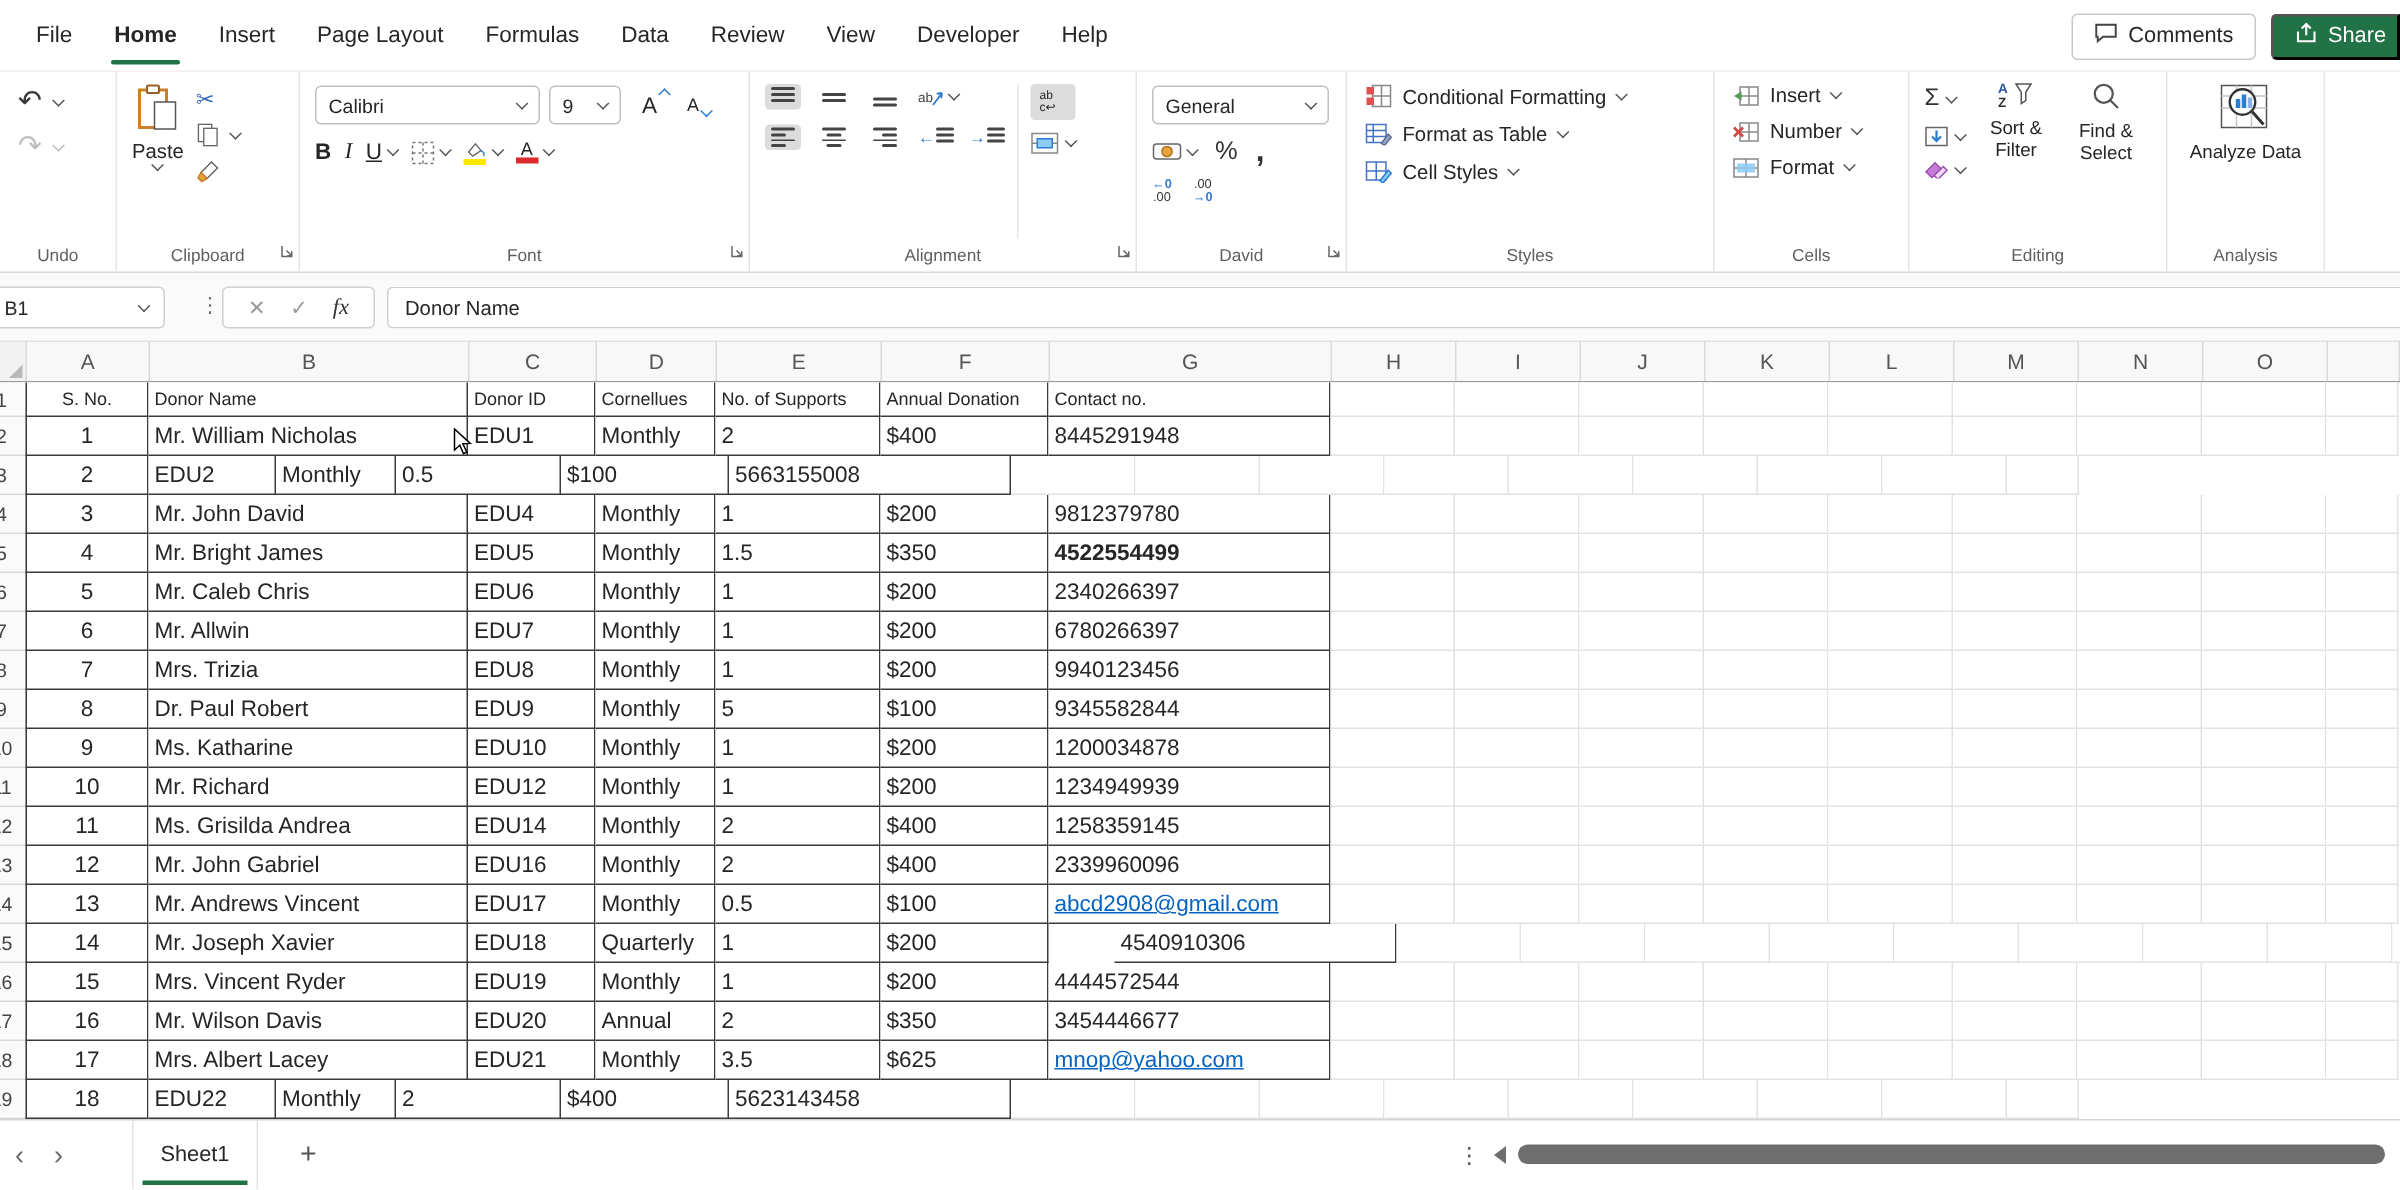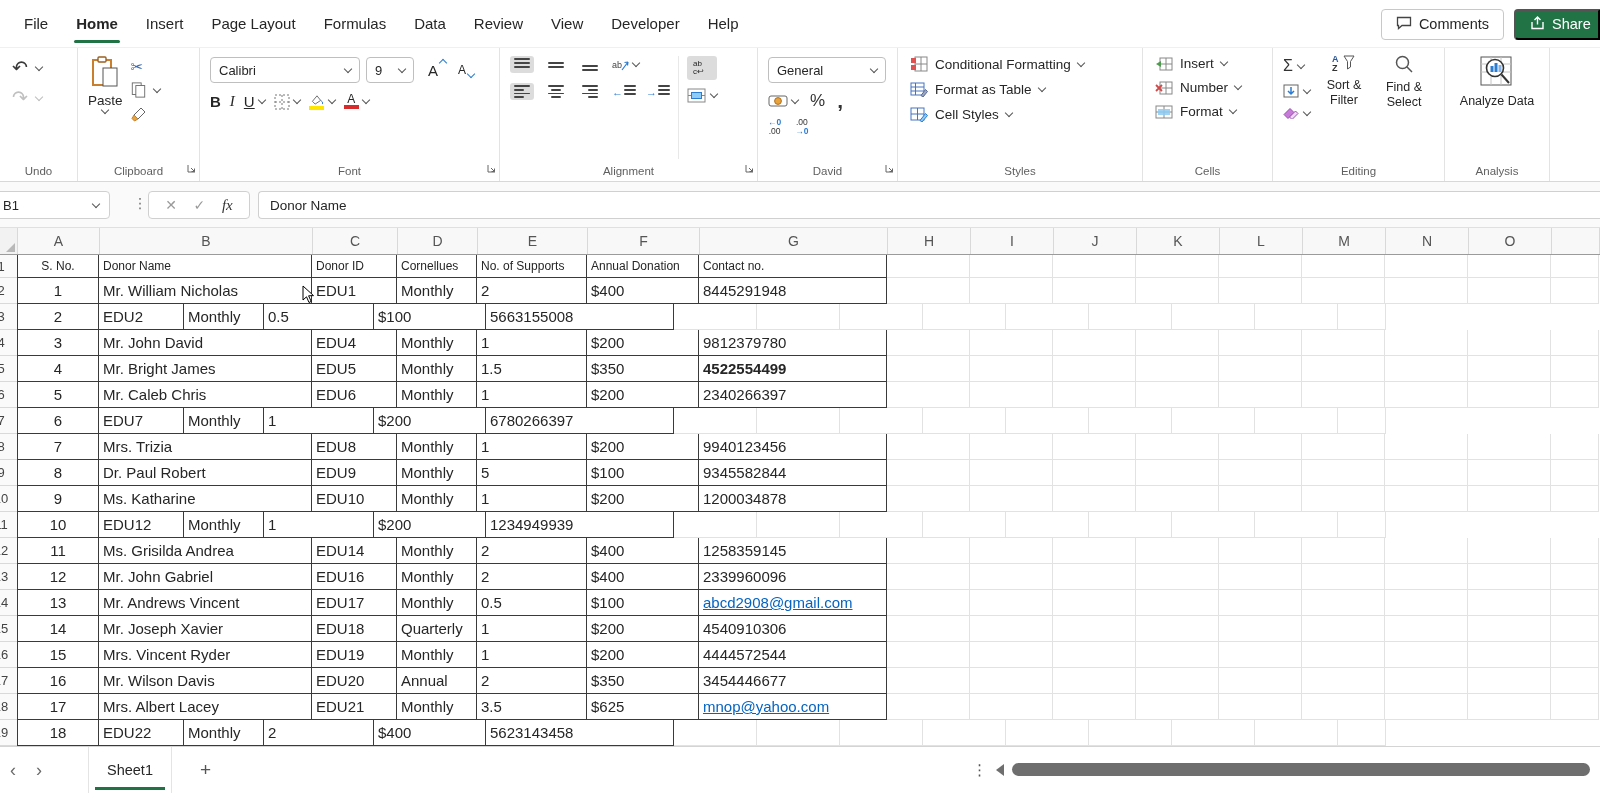--- a/index.html
+++ b/index.html
@@ -684,20 +684,21 @@
       <div class="ecell" style="width: 83px;"></div>
       <div class="ecell" style="width: 83px;"></div>
       <div class="ecell" style="width: 83px;"></div>
       <div class="ecell" style="width: 48px;"></div>
     </div>
     <div class="grow-r" style="height: 26px;">
       <div class="rownum">
         <span>7</span>
       </div>
       <div class="tcell c-center first" style="width: 82px;">6</div>
+      <div class="tcell" style="width: 213px;">Mr. Allwin</div>
       <div class="tcell" style="width: 85px;">EDU7</div>
       <div class="tcell" style="width: 80px;">Monthly</div>
       <div class="tcell" style="width: 110px;">1</div>
       <div class="tcell" style="width: 112px;">$200</div>
       <div class="tcell" style="width: 188px;">6780266397</div>
       <div class="ecell" style="width: 83px;"></div>
       <div class="ecell" style="width: 83px;"></div>
       <div class="ecell" style="width: 83px;"></div>
       <div class="ecell" style="width: 83px;"></div>
       <div class="ecell" style="width: 83px;"></div>
@@ -767,20 +768,21 @@
       <div class="ecell" style="width: 83px;"></div>
       <div class="ecell" style="width: 83px;"></div>
       <div class="ecell" style="width: 83px;"></div>
       <div class="ecell" style="width: 48px;"></div>
     </div>
     <div class="grow-r" style="height: 26px;">
       <div class="rownum">
         <span>11</span>
       </div>
       <div class="tcell c-center first" style="width: 82px;">10</div>
+      <div class="tcell" style="width: 213px;">Mr. Richard</div>
       <div class="tcell" style="width: 85px;">EDU12</div>
       <div class="tcell" style="width: 80px;">Monthly</div>
       <div class="tcell" style="width: 110px;">1</div>
       <div class="tcell" style="width: 112px;">$200</div>
       <div class="tcell" style="width: 188px;">1234949939</div>
       <div class="ecell" style="width: 83px;"></div>
       <div class="ecell" style="width: 83px;"></div>
       <div class="ecell" style="width: 83px;"></div>
       <div class="ecell" style="width: 83px;"></div>
       <div class="ecell" style="width: 83px;"></div>
@@ -857,21 +859,21 @@
     <div class="grow-r" style="height: 26px;">
       <div class="rownum">
         <span>15</span>
       </div>
       <div class="tcell c-center first" style="width: 82px;">14</div>
       <div class="tcell" style="width: 213px;">Mr. Joseph Xavier</div>
       <div class="tcell" style="width: 85px;">EDU18</div>
       <div class="tcell" style="width: 80px;">Quarterly</div>
       <div class="tcell" style="width: 110px;">1</div>
       <div class="tcell" style="width: 112px;">$200</div>
-      <div class="tcell" style="width: 188px;">4540910306</div>
+      <div class="tcell" style="width: 188px; margin-left: 44px;">4540910306</div>
       <div class="ecell" style="width: 83px;"></div>
       <div class="ecell" style="width: 83px;"></div>
       <div class="ecell" style="width: 83px;"></div>
       <div class="ecell" style="width: 83px;"></div>
       <div class="ecell" style="width: 83px;"></div>
       <div class="ecell" style="width: 83px;"></div>
       <div class="ecell" style="width: 83px;"></div>
       <div class="ecell" style="width: 83px;"></div>
       <div class="ecell" style="width: 48px;"></div>
     </div>

